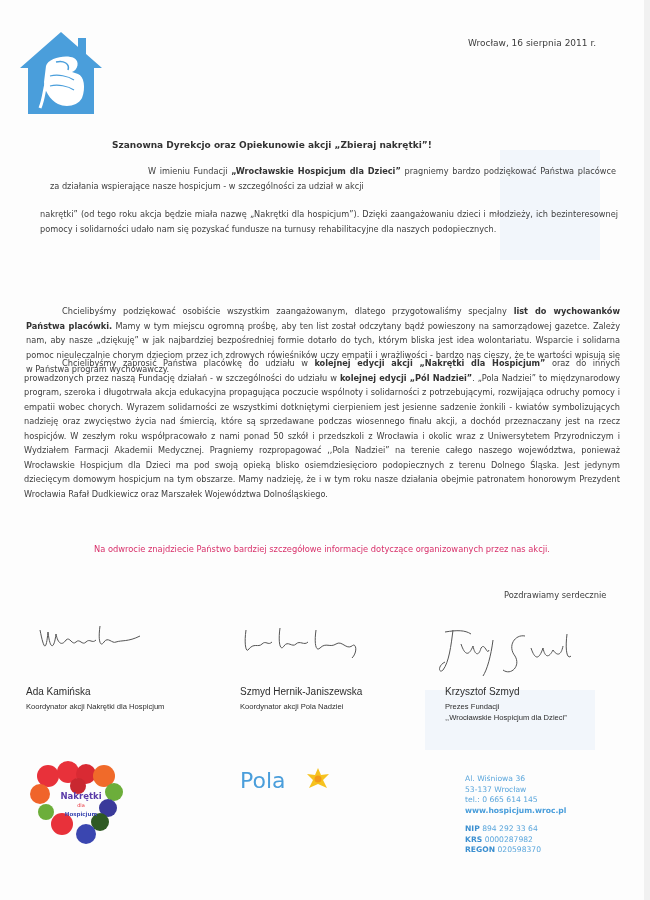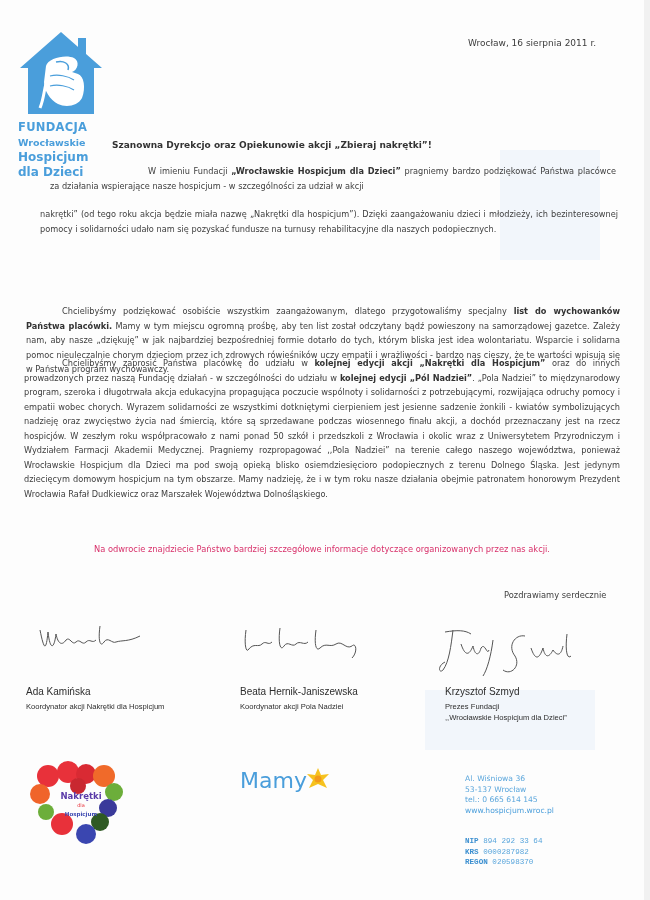--- a/index.html
+++ b/index.html
@@ -40,48 +40,42 @@
     .signer-name { position: absolute; font-size: 10px; color: #2d2d2d; font-family: "Liberation Sans", sans-serif; }
     .signer-role { position: absolute; font-size: 7.6px; color: #2d2d2d; font-family: "Liberation Sans", sans-serif; line-height: 11px; }
 
     .nakretki-logo { position: absolute; left: 26px; top: 758px; width: 100px; height: 88px; }
     .pola-logo { position: absolute; left: 240px; top: 770px; }
     .pola-logo .pola { font-size: 22px; color: #4a9edb; font-family: "DejaVu Sans", sans-serif; line-height: 22px; }
     .pola-logo .nadziei { font-size: 28px; color: #4a9edb; font-family: "DejaVu Sans", sans-serif; line-height: 30px; }
     .daffodil { position: absolute; left: 66px; top: -2px; }
 
     .contact { position: absolute; left: 465px; top: 774px; font-size: 7.6px; line-height: 10.5px; color: #5aa6dc; }
-    .contact .www { font-weight: normal; color: #4a9edb; }
-    .contact .ids { margin-top: 20px; font-family: Liberation Mono, monospace; }
+    .contact .www { font-weight: bold; color: #4a9edb; }
+    .contact .ids { margin-top: 8px; }
     .contact .ids b { color: #3b8fd0; }
   </style>
 </head>
 <body>
 
 <div class="right-edge"></div>
 
 <div class="ghost-band" style="left:500px;top:150px;width:100px;height:110px;"></div>
 <div class="ghost-band" style="left:425px;top:690px;width:170px;height:60px;"></div>
 
 <div class="logo">
   <svg width="86" height="90" viewBox="0 0 86 90">
     <path d="M43 4 L84 40 L76 40 L76 86 L10 86 L10 40 L2 40 Z" fill="#4a9edb"></path>
     <rect x="60" y="10" width="8" height="16" fill="#4a9edb"></rect>
     <path d="M28 38 C30 30,48 26,56 30 C62 33,60 42,54 44 L60 46 C66 48,68 60,64 70 C60 78,48 80,40 76 C32 72,26 62,26 54 Z" fill="#ffffff"></path>
     <path d="M38 34 C46 32,52 36,50 42" stroke="#4a9edb" stroke-width="1.5" fill="none"></path>
     <path d="M32 48 C40 46,50 48,56 52" stroke="#4a9edb" stroke-width="1.2" fill="none"></path>
     <path d="M32 58 C40 56,50 58,56 62" stroke="#4a9edb" stroke-width="1.2" fill="none"></path>
     <path d="M22 80 C26 70,26 62,28 56" stroke="#ffffff" stroke-width="3" fill="none"></path>
   </svg>
-  <div class="logo-text">
-    <div class="l1">FUNDACJA</div>
-    <div class="l2">Wrocławskie</div>
-    <div class="l3">Hospicjum</div>
-    <div class="l4">dla Dzieci</div>
-  </div>
 </div>
 
 <div class="date">Wrocław, 16 sierpnia 2011 r.</div>
 
 <div class="greeting">Szanowna Dyrekcjo oraz Opiekunowie akcji „Zbieraj nakrętki”!</div>
 
 <div class="para p1a">
   <span class="indent" style="width:98px"></span><span>W imieniu Fundacji </span><b>„Wrocławskie Hospicjum dla Dzieci”</b><span> pragniemy bardzo podziękować Państwa placówce za działania wspierające nasze hospicjum - w szczególności za udział w akcji</span>
 </div>
 <div class="para p1b">nakrętki” (od tego roku akcja będzie miała nazwę „Nakrętki dla hospicjum”). Dzięki zaangażowaniu dzieci i młodzieży, ich bezinteresownej pomocy i solidarności udało nam się pozyskać fundusze na turnusy rehabilitacyjne dla naszych podopiecznych.</div>
@@ -103,21 +97,21 @@
 <svg class="sig" style="left:240px;top:622px" width="130" height="40" viewBox="0 0 130 40">
   <path d="M6 8 C4 22,6 30,8 28 C14 20,18 26,22 22 C26 18,28 24,32 20 M40 6 C38 20,40 30,44 24 C48 18,52 26,56 22 C60 18,64 24,68 20 M76 8 C74 22,76 30,80 26 C86 20,90 26,96 22 C102 18,106 28,112 24 C116 20,118 30,112 36" stroke="#555" stroke-width="1" fill="none"></path>
 </svg>
 <svg class="sig" style="left:435px;top:626px" width="150" height="52" viewBox="0 0 150 52">
   <path d="M10 6 C22 4,30 4,36 8 M18 4 C16 20,14 36,8 44 C4 48,2 40,10 36 M26 18 C30 30,34 30,38 20 C40 30,44 30,46 22 C50 16,52 30,54 24 M58 14 C56 30,52 44,48 50 M90 10 C80 8,72 20,80 30 C86 40,76 50,68 44 M96 22 C100 34,104 34,108 22 C110 32,114 32,118 24 C122 30,126 30,128 20 M132 8 C130 24,132 34,136 30" stroke="#555" stroke-width="1" fill="none"></path>
 </svg>
 
 <div class="signer-name" style="left:26px;top:686px">Ada Kamińska</div>
 <div class="signer-role" style="left:26px;top:701px">Koordynator akcji Nakrętki dla Hospicjum</div>
 
-<div class="signer-name" style="left:240px;top:686px">Beata Hernik-Janiszewska</div>
+<div class="signer-name" style="left:240px;top:686px">Szmyd Hernik-Janiszewska</div>
 <div class="signer-role" style="left:240px;top:701px">Koordynator akcji  Pola Nadziei</div>
 
 <div class="signer-name" style="left:445px;top:686px">Krzysztof Szmyd</div>
 <div class="signer-role" style="left:445px;top:701px">Prezes Fundacji</div>
 <div class="signer-role" style="left:445px;top:712px">,,Wrocławskie Hospicjum dla Dzieci”</div>
 
 <div class="nakretki-logo">
   <svg width="100" height="88" viewBox="0 0 100 88">
     <circle cx="22" cy="18" r="11" fill="#e8313a"></circle>
     <circle cx="42" cy="14" r="11" fill="#e8313a"></circle>
@@ -133,21 +127,21 @@
     <circle cx="60" cy="76" r="10" fill="#3a46b0"></circle>
   </svg>
   <div style="position:absolute;left:32px;top:34px;width:46px;text-align:center;line-height:9px;">
     <div style="font-size:8.5px;font-weight:bold;color:#5a3aa8;">Nakrętki</div>
     <div style="font-size:5px;color:#e8313a;">dla</div>
     <div style="font-size:5.5px;font-weight:bold;color:#3a46b0;">Hospicjum</div>
   </div>
 </div>
 
 <div class="pola-logo">
-  <div class="pola">Mamy</div>
+  <div class="pola">Pola</div>
   <svg class="daffodil" width="24" height="22" viewBox="0 0 24 22">
     <path d="M12 0 L15 7 L23 6 L17 12 L21 20 L12 16 L3 20 L7 12 L1 6 L9 7 Z" fill="#f6c21e"></path>
     <circle cx="12" cy="11" r="3.5" fill="#f39a1a"></circle>
   </svg>
 </div>
 
 <div class="contact">
   <div>Al. Wiśniowa 36</div>
   <div>53-137 Wrocław</div>
   <div>tel.: 0 665 614 145</div>

